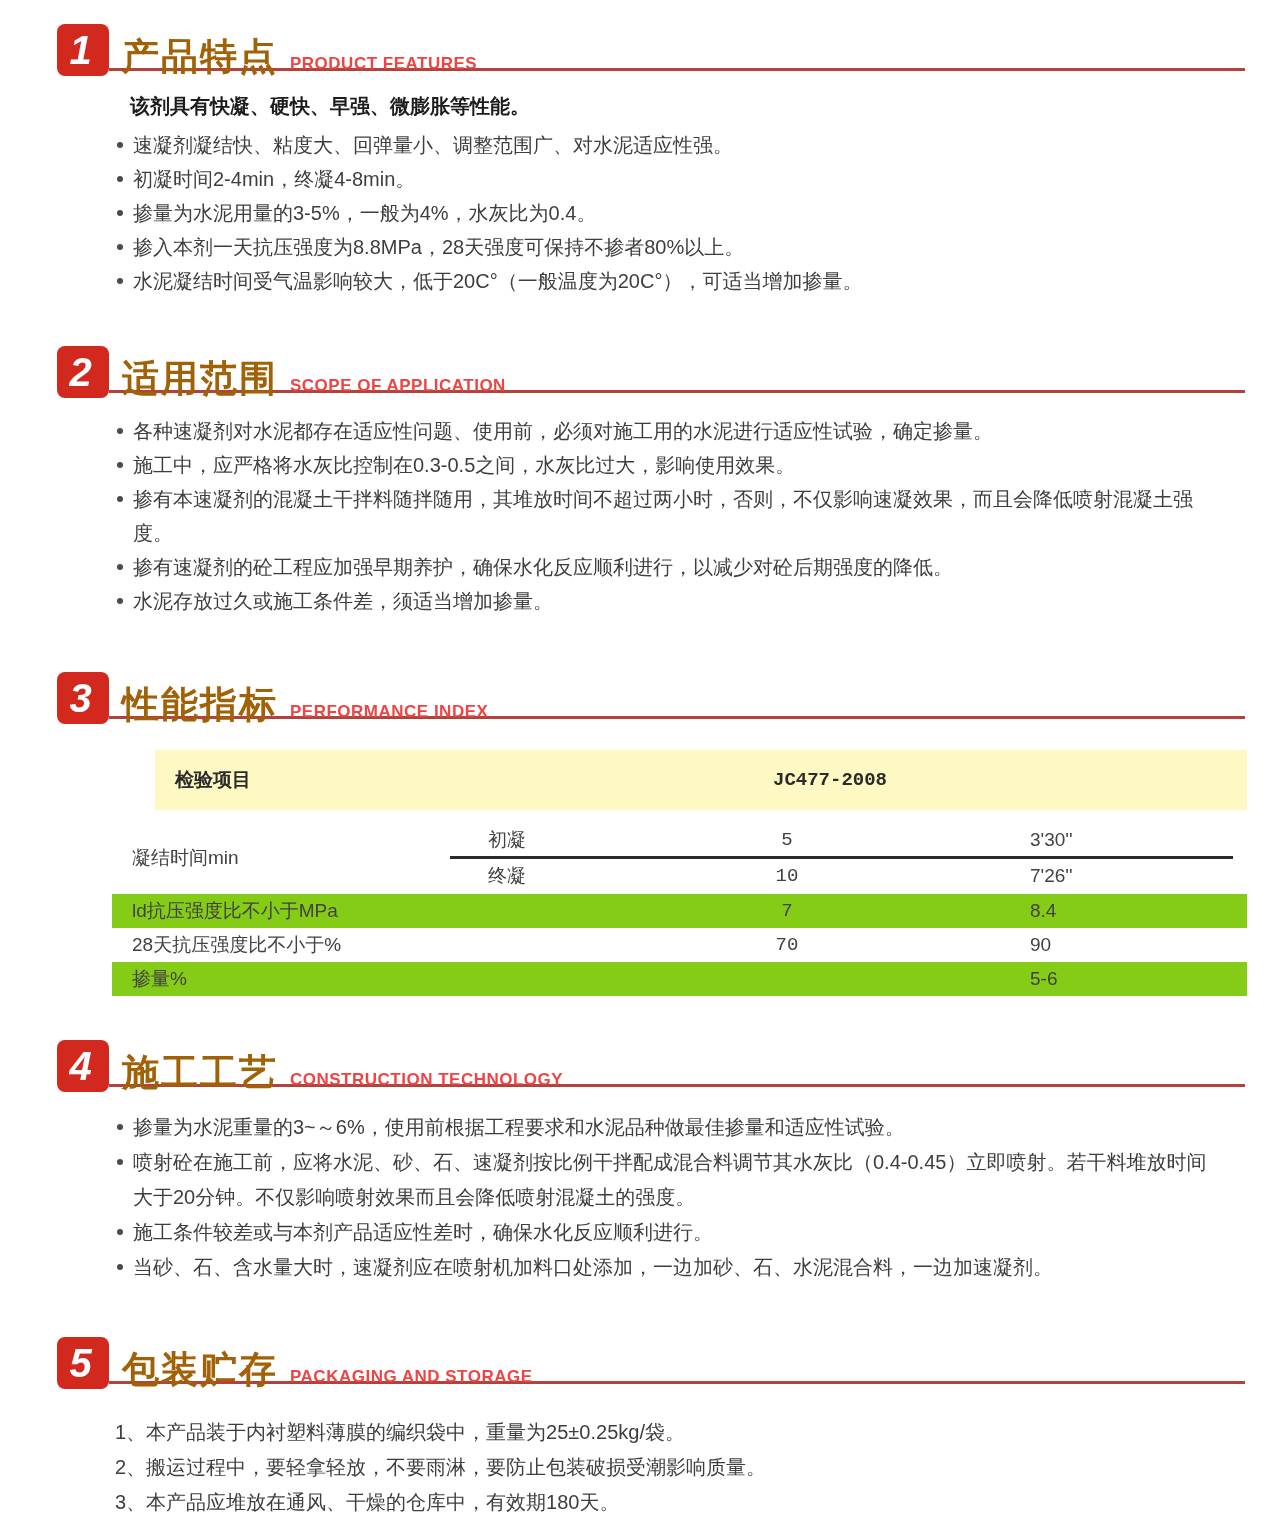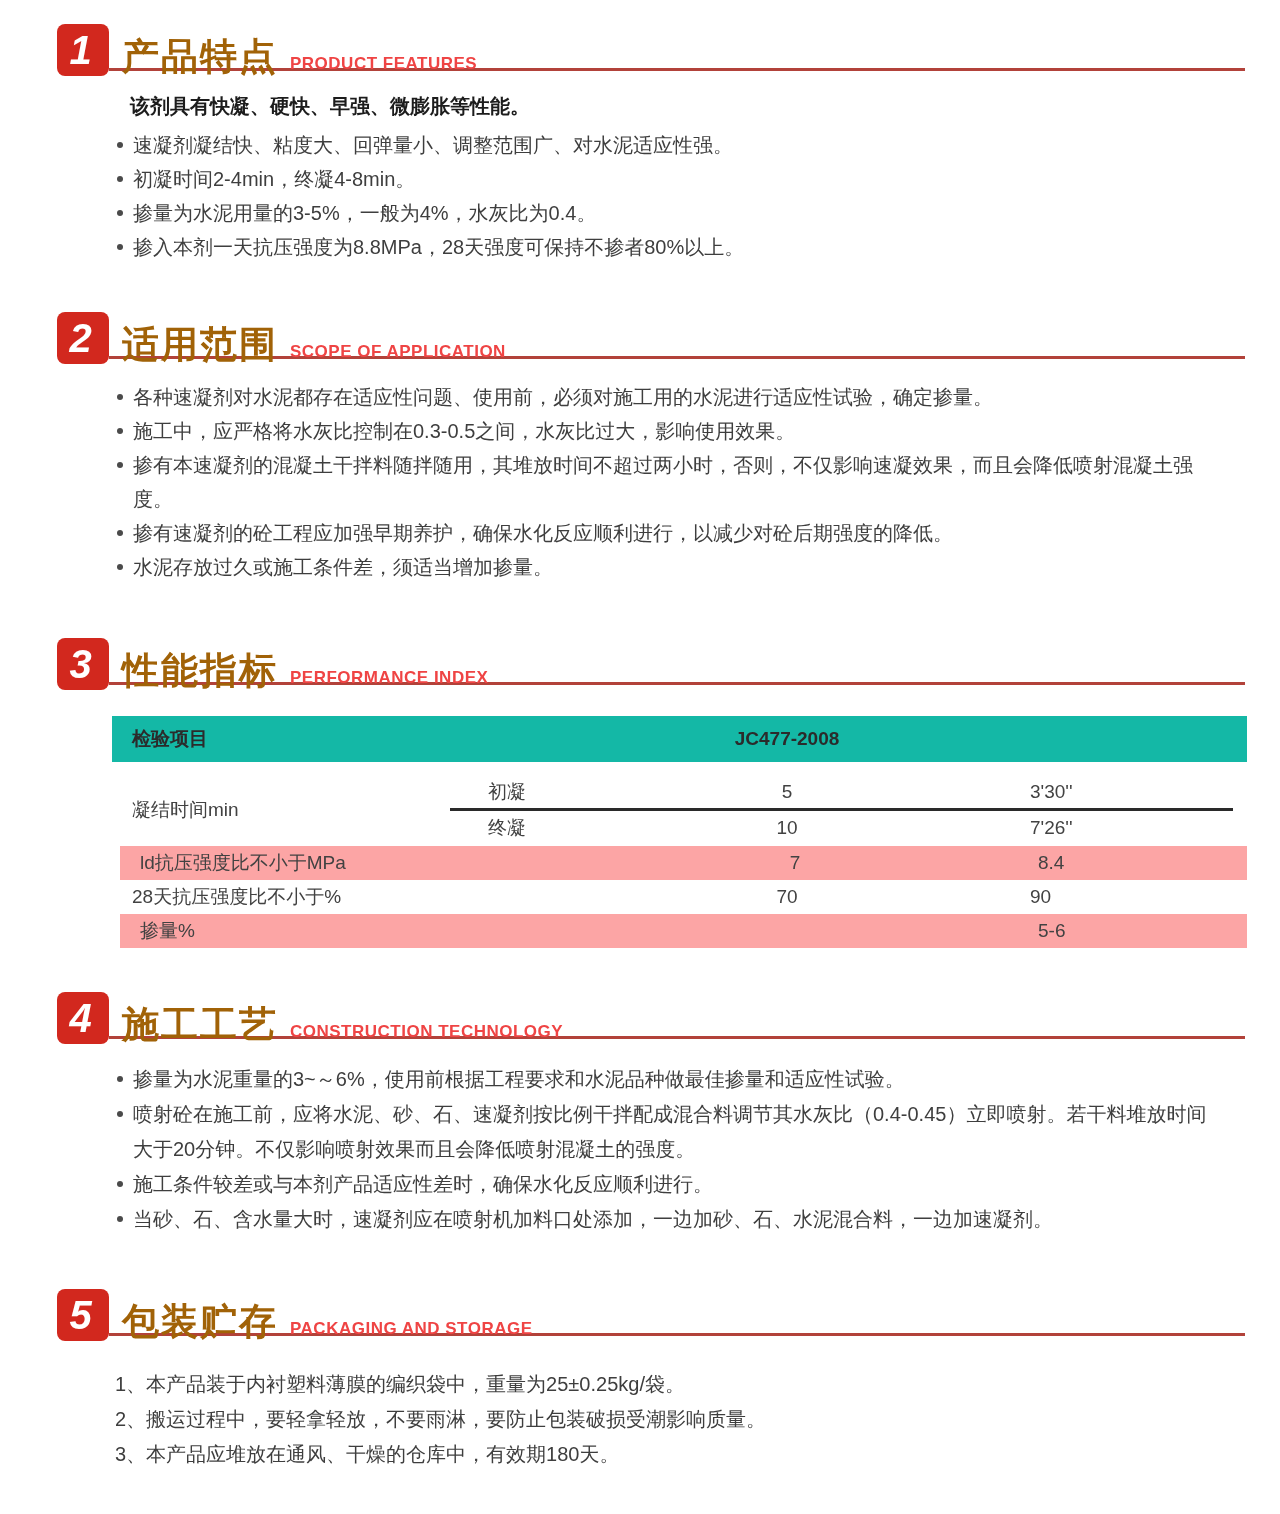--- a/index.html
+++ b/index.html
@@ -45,32 +45,32 @@
   .s4 ul.bullets li{line-height:35px;}
 
   .sec-2{margin-top:48px;}
   .sec-3{margin-top:54px;}
   .sec-4{margin-top:44px;}
   .sec-5{margin-top:52px;}
 
   
   .ptable{margin:26px 33px 0 112px;width:1135px;font-size:19px;color:#424242;}
   .t-row{display:grid;grid-template-columns:360px 170px 290px 1fr;align-items:center;}
-  .t-head{height:46px;background:#14b8a6;font-weight:700;color:#2b2b2b;}
+  .t-head{height:60px;background:#fef9c3;font-weight:700;color:#2b2b2b;margin-left:43px;}
   .t-gap{height:12px;background:#ffffff;}
   .c1{padding-left:20px;}
   .c2{padding-left:16px;}
-  .c3{text-align:center;}
+  .c3{text-align:center;font-family:Liberation Mono, monospace;}
   .c4{padding-left:98px;}
   .t-group{position:relative;display:grid;grid-template-columns:360px 1fr;}
   .g-label{display:flex;align-items:center;padding-left:20px;}
   .g-row{display:grid;grid-template-columns:170px 290px 1fr;align-items:center;height:36px;}
   .g-sep{position:absolute;left:338px;right:14px;top:50%;margin-top:-2px;height:3px;background:#2a2a2a;}
   .simple{height:34px;}
-  .shade{background:#fca5a5;margin-left:8px;}
+  .shade{background:#84cc16;}
 
   
   ol.plain{list-style:none;margin:26px 55px 0 115px;padding:0;}
   ol.plain li{font-size:20px;line-height:35px;color:#3e3e3e;}
 </style>
 </head>
 <body>
 
 <div class="page">
 
@@ -84,20 +84,21 @@
         <span class="title-en">PRODUCT FEATURES</span>
       </div>
       <div class="rule"></div>
     </div>
     <p class="intro">该剂具有快凝、硬快、早强、微膨胀等性能。</p>
     <ul class="bullets">
       <li>速凝剂凝结快、粘度大、回弹量小、调整范围广、对水泥适应性强。</li>
       <li>初凝时间2-4min，终凝4-8min。</li>
       <li>掺量为水泥用量的3-5%，一般为4%，水灰比为0.4。</li>
       <li>掺入本剂一天抗压强度为8.8MPa，28天强度可保持不掺者80%以上。</li>
+      <li>水泥凝结时间受气温影响较大，低于20C°（一般温度为20C°），可适当增加掺量。</li>
     </ul>
   </section>
 
   <section class="sec s2 sec-2">
     <div class="sec-header">
       <div class="badge">
         <span class="badge-num">2</span>
       </div>
       <div class="titles">
         <span class="title-zh">适用范围</span>

